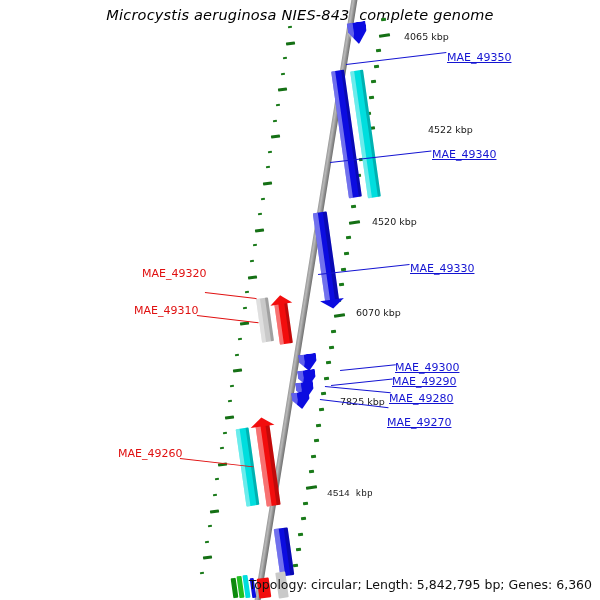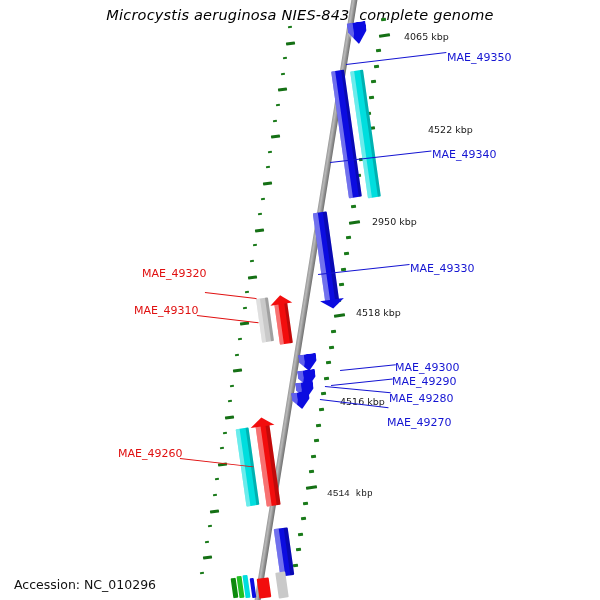--- a/index.html
+++ b/index.html
@@ -70,21 +70,21 @@
   }
   .head .tri-hl{
     position:absolute;left:0;top:0;width:34%;height:100%;
     background:rgba(255,255,255,.35);
     clip-path:polygon(0 0,100% 0,100% 42%,50% 100%,0 42%);
   }
 
   
   .leader{position:absolute;height:0;border-top:1px solid;transform-origin:0 0;}
   .glabel{position:absolute;font-size:11px;white-space:nowrap;}
-  .glabel.blue{color:#1414d2;}
+  .glabel.blue{color:#1414d2;text-decoration:underline;}
   .glabel.red{color:#e01010;}
 </style>
 </head>
 <body>
 
 <div id="stage">
 
   <div class="title">Microcystis aeruginosa NIES-843, complete genome</div>
 
   <div class="axis" id="axis" style="height: 628.013px; left: 356px; top: -10px; transform-origin: 50% 0px; transform: translateX(-50%) rotate(9.16235deg);"></div>
@@ -159,23 +159,23 @@
       <div class="tick" style="left: 212.71px; top: 494px; width: 4px; height: 2.4px; transform: rotate(-8deg);"></div>
       <div class="tick big" style="left: 210.194px; top: 509.6px; width: 9px; height: 2.8px; transform: rotate(-8deg);"></div>
       <div class="tick" style="left: 207.677px; top: 525.2px; width: 4px; height: 2.4px; transform: rotate(-8deg);"></div>
       <div class="tick" style="left: 205.161px; top: 540.8px; width: 4px; height: 2.4px; transform: rotate(-8deg);"></div>
       <div class="tick big" style="left: 202.645px; top: 556.4px; width: 9px; height: 2.8px; transform: rotate(-8deg);"></div>
       <div class="tick" style="left: 200.129px; top: 572px; width: 4px; height: 2.4px; transform: rotate(-8deg);"></div>
     </div>
   <div id="kbp-layer">
       <div class="kbp" style="left: 404px; top: 31px;">4065 kbp</div>
       <div class="kbp" style="left: 388px; top: 124px; margin-left: 40px;">4522 kbp</div>
-      <div class="kbp" style="left: 372px; top: 216px;">2950 kbp</div>
-      <div class="kbp" style="left: 356px; top: 307px;">4518 kbp</div>
-      <div class="kbp" style="left: 340px; top: 396px;">4516 kbp</div>
+      <div class="kbp" style="left: 372px; top: 216px;">4520 kbp</div>
+      <div class="kbp" style="left: 356px; top: 307px;">6070 kbp</div>
+      <div class="kbp" style="left: 340px; top: 396px;">7825 kbp</div>
       <div class="kbp" style="left: 327px; top: 488px; font-family: Liberation Mono, monospace;">4514 kbp</div>
     </div>
   <div id="genes-layer">
       <div class="head" style="left: 348px; top: 22px; width: 19px; height: 22px; transform: rotate(-8deg);">
         <div class="tri" style="--c: #0c0ce0;"></div>
         <div class="tri-hl"></div>
       </div>
       <div class="gene" style="left: 340px; top: 70px; width: 13px; height: 128px; transform: rotate(-8deg);">
         <div class="body" style="background: rgb(12, 12, 224);">
           <div class="hl"></div>
@@ -278,14 +278,14 @@
       <div class="leader" style="left: 320px; top: 399px; width: 69px; border-top-color: rgb(20, 20, 210); transform: rotate(6.8deg);"></div>
       <div class="glabel blue" style="left: 387px; top: 416px;">MAE_49270</div>
       <div class="leader" style="left: 205px; top: 292px; width: 52px; border-top-color: rgb(224, 16, 16); transform: rotate(6.8deg);"></div>
       <div class="glabel red" style="left: 142px; top: 267px;">MAE_49320</div>
       <div class="leader" style="left: 197px; top: 315px; width: 62px; border-top-color: rgb(224, 16, 16); transform: rotate(6.8deg);"></div>
       <div class="glabel red" style="left: 134px; top: 304px;">MAE_49310</div>
       <div class="leader" style="left: 180px; top: 458px; width: 74px; border-top-color: rgb(224, 16, 16); transform: rotate(6.5deg);"></div>
       <div class="glabel red" style="left: 118px; top: 447px;">MAE_49260</div>
     </div>
 
-  <div class="status left">Accession: NC_010296</div>
+  <div class="status right">Topology: circular; Length: 5,842,795 bp; Genes: 6,360</div>
 </div>
 
 </body></html>

